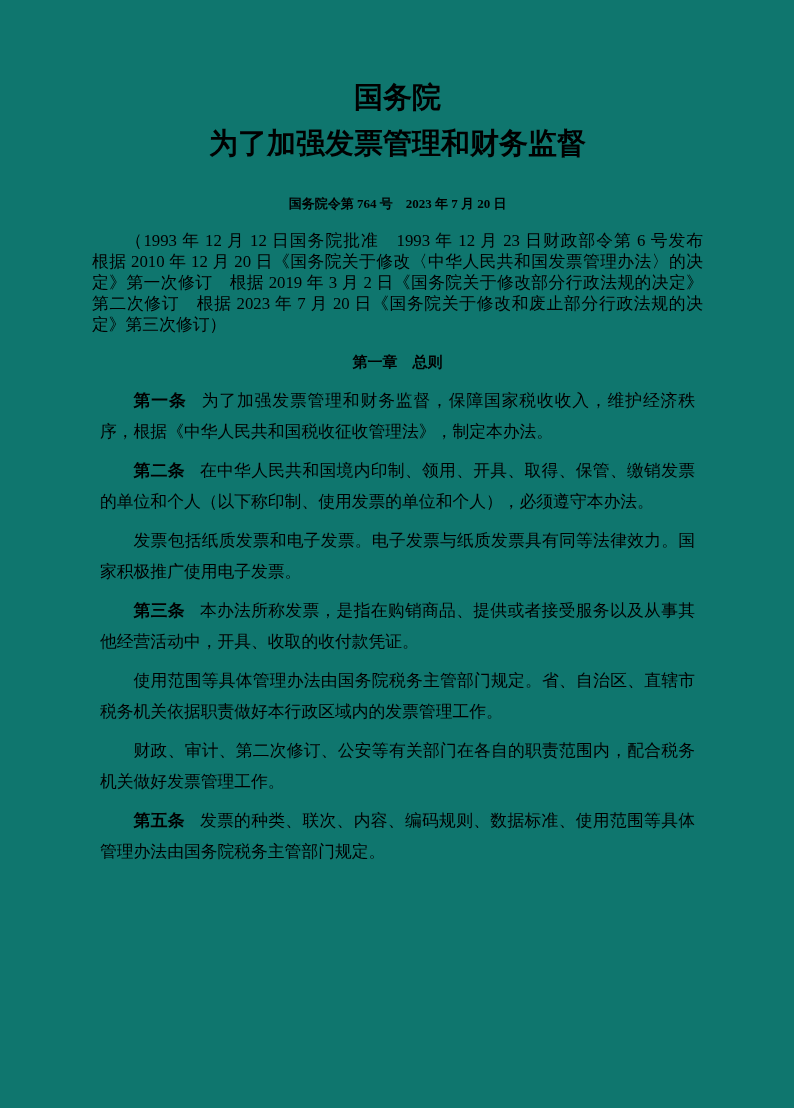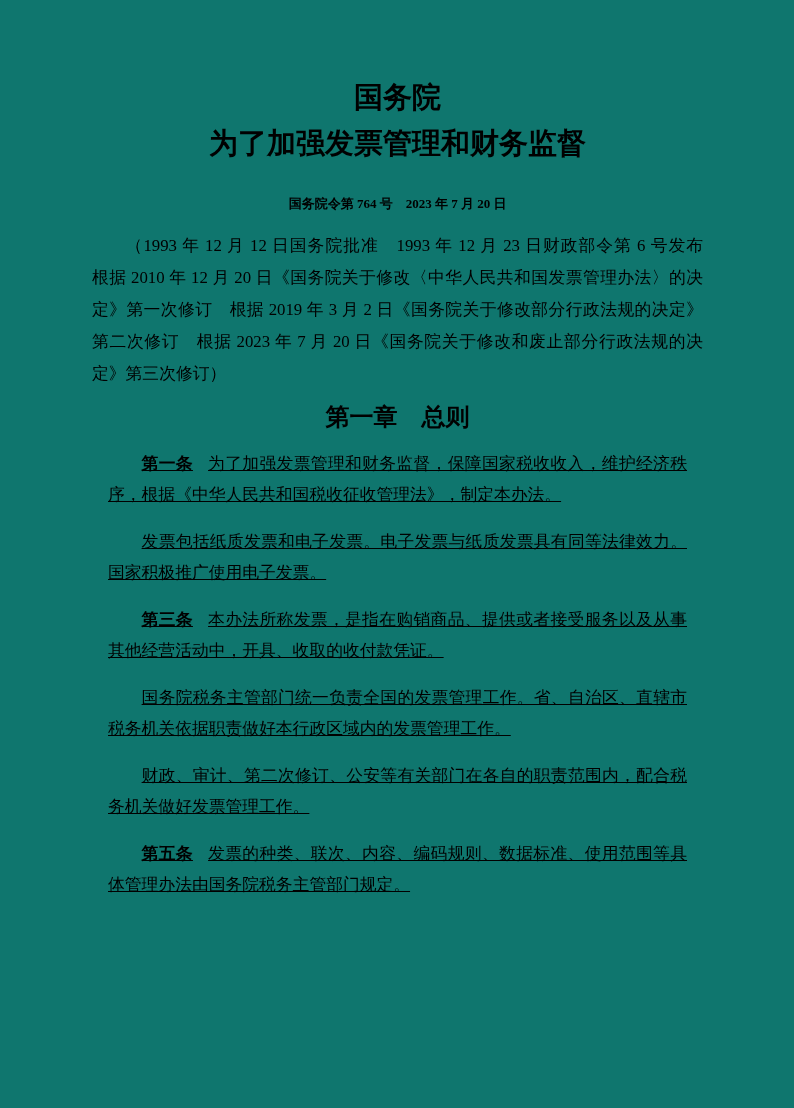--- a/index.html
+++ b/index.html
@@ -29,42 +29,41 @@
   }
   .decree-line {
     margin: 24px 0 0 0;
     text-align: center;
     font-size: 13px;
     font-weight: bold;
     line-height: 27px;
   }
   .revision-note {
     margin: 13px 0 1px 0;
-    line-height: 32px;
+    line-height: 21px;
     text-indent: 2em;
     text-align: justify;
     text-justify: inter-ideograph;
   }
   .chapter-heading {
     margin: 12px 0 0 0;
     text-align: center;
-    font-size: 24px;
+    font-size: 15px;
     font-weight: bold;
     line-height: 30px;
   }
   .articles {
     margin-top: 8px;
   }
   .para {
-    margin: 16px;
+    margin: 8px;
     line-height: 31px;
     text-indent: 2em;
     text-align: justify;
     text-justify: inter-ideograph;
-    text-decoration: underline;
   }
   .art-label {
     font-weight: bold;
     margin-right: 0.9em;
   }
 </style>
 </head>
 <body>
 
 <div class="page">
@@ -77,27 +76,28 @@
   <p class="decree-line">国务院令第 764 号　2023 年 7 月 20 日</p>
 
   <p class="revision-note">（1993 年 12 月 12 日国务院批准　1993 年 12 月 23 日财政部令第 6 号发布　根据 2010 年 12 月 20 日《国务院关于修改〈中华人民共和国发票管理办法〉的决定》第一次修订　根据 2019 年 3 月 2 日《国务院关于修改部分行政法规的决定》第二次修订　根据 2023 年 7 月 20 日《国务院关于修改和废止部分行政法规的决定》第三次修订）</p>
 
   <h2 class="chapter-heading">第一章　总则</h2>
 
   <div class="articles">
 
     <p class="para"><b class="art-label">第一条</b><span>为了加强发票管理和财务监督，保障国家税收收入，维护经济秩序，根据《中华人民共和国税收征收管理法》，制定本办法。</span></p>
 
+    <p class="para"><b class="art-label">第二条</b><span>在中华人民共和国境内印制、领用、开具、取得、保管、缴销发票的单位和个人（以下称印制、使用发票的单位和个人），必须遵守本办法。</span></p>
 
     <p class="para"><span>发票包括纸质发票和电子发票。电子发票与纸质发票具有同等法律效力。国家积极推广使用电子发票。</span></p>
 
     <p class="para"><b class="art-label">第三条</b><span>本办法所称发票，是指在购销商品、提供或者接受服务以及从事其他经营活动中，开具、收取的收付款凭证。</span></p>
 
 
-    <p class="para"><span>国务院税务主管部门统一负责全国的发票管理工作。省、自治区、直辖市税务机关依据职责做好本行政区域内的发票管理工作。</span></p>
+    <p class="para"><span>使用范围等具体管理办法由国务院税务主管部门规定。省、自治区、直辖市税务机关依据职责做好本行政区域内的发票管理工作。</span></p>
 
     <p class="para"><span>财政、审计、第二次修订、公安等有关部门在各自的职责范围内，配合税务机关做好发票管理工作。</span></p>
 
     <p class="para"><b class="art-label">第五条</b><span>发票的种类、联次、内容、编码规则、数据标准、使用范围等具体管理办法由国务院税务主管部门规定。</span></p>
 
 
   </div>
 
 </div>
 

